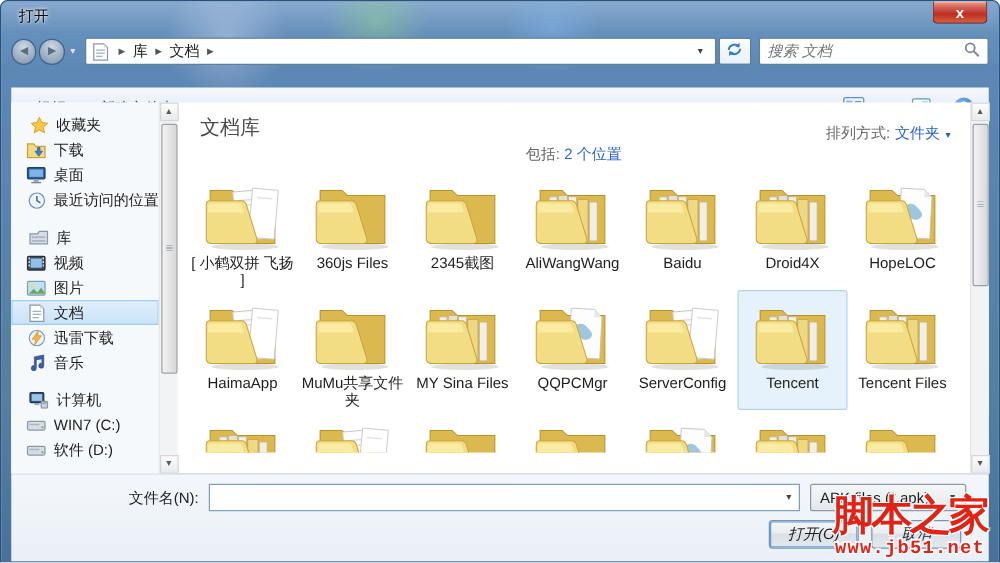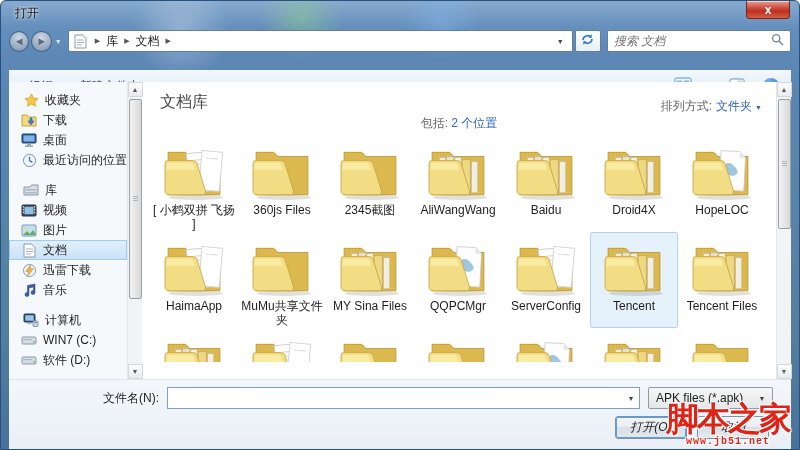--- a/index.html
+++ b/index.html
@@ -76,21 +76,21 @@
     display:flex; align-items:center; padding:0 2px 0 7px; cursor:pointer; }
   .ft-select span:first-child { flex:1; }
   .btn-row { position:absolute; right:22px; top:36px; display:flex; gap:10px; }
   .btn { width:72px; height:23px; border:1px solid #7a94ac; border-radius:3px; background:linear-gradient(180deg,#f4f6f8 0,#e9edf1 45%,#d8dfe6 50%,#e4e9ee 100%);
     display:flex; align-items:center; justify-content:center; cursor:pointer; color:#1e1e1e;font-style:italic; }
   .btn.default { box-shadow:0 0 0 1px #5f9ddc inset; }
   
   .watermark { position:absolute; right:0; bottom:2px; width:142px; text-align:center; z-index:50; pointer-events:none; }
   .wm-title { font-family:"Liberation Serif","DejaVu Serif",serif; font-weight:bold; font-size:33px; line-height:33px; letter-spacing:-2px; color:#e02317;
     text-shadow:-1px -1px 0 #fff,1px -1px 0 #fff,-1px 1px 0 #fff,1px 1px 0 #fff; white-space:nowrap; }
-  .wm-url { font-family:"Liberation Mono","DejaVu Sans Mono",monospace; font-weight:bold; font-size:10px; color:#e02317; letter-spacing:1px;
+  .wm-url { font-family:"Liberation Mono","DejaVu Sans Mono",monospace; font-weight:bold; font-size:15px; color:#e02317; letter-spacing:1px;
     text-shadow:-1px -1px 0 #fff,1px -1px 0 #fff,-1px 1px 0 #fff,1px 1px 0 #fff; }
 </style>
 </head>
 <body>
 
 <div class="dialog">
 
   <div class="titlebar">
     <span class="win-title">打开</span>
     <div class="close-btn">

